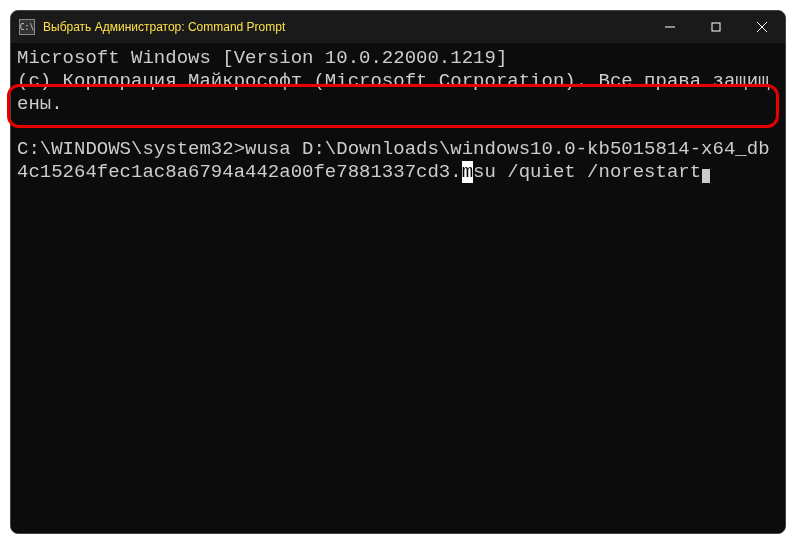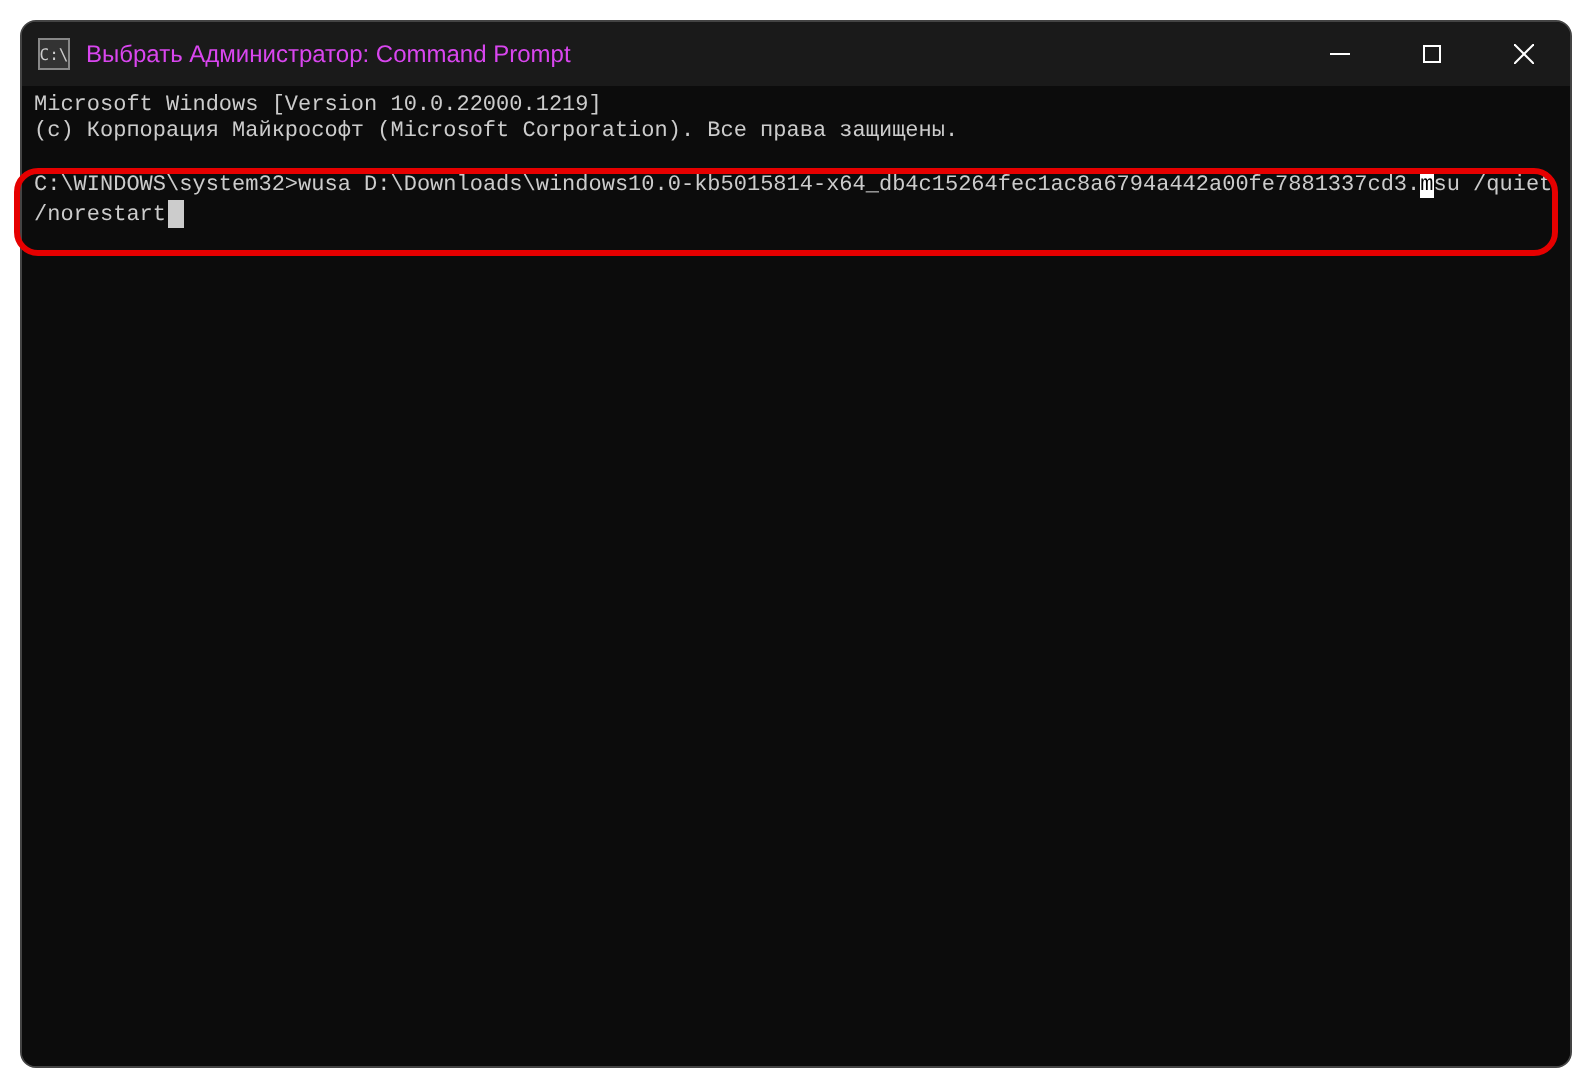--- a/index.html
+++ b/index.html
@@ -40,21 +40,21 @@
       background: #333;
       border: 1px solid #888;
       margin-right: 8px;
       display: flex;
       align-items: center;
       justify-content: center;
       font-size: 8px;
       color: #ccc;
     }
     .title-text {
-      color: #d946ef;
+      color: #fde047;
       font-size: 12px;
       font-family: "Segoe UI", sans-serif;
       flex: 1;
     }
     .window-controls {
       display: flex;
       height: 100%;
     }
     .win-btn {
       width: 46px;
@@ -67,21 +67,21 @@
     }
     .win-btn svg {
       width: 10px;
       height: 10px;
     }
     .terminal-body {
       flex: 1;
       background: #0c0c0c;
       padding: 4px 6px;
       color: #cccccc;
-      font-size: 11px;
+      font-size: 19px;
       line-height: 1.2;
       white-space: pre-wrap;
       word-break: break-all;
       font-family: Consolas, "Courier New", monospace;
       position: relative;
     }
     .highlight-box {
       position: absolute;
       border: 3px solid #e60000;
       border-radius: 12px;

